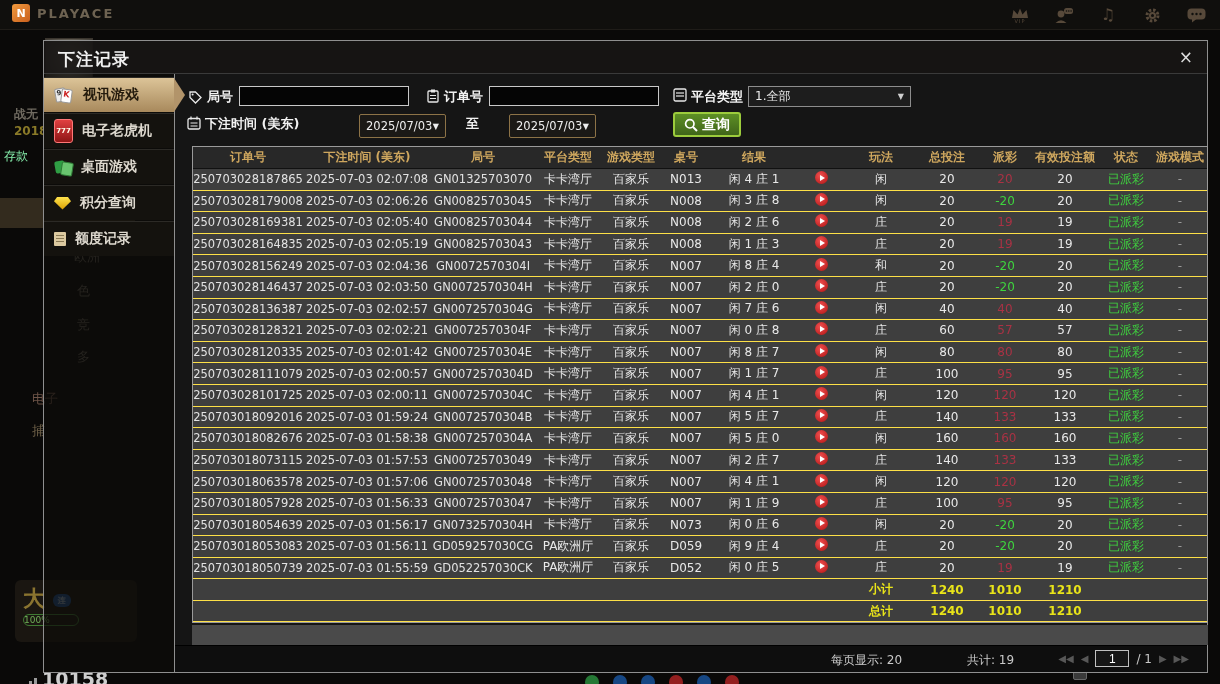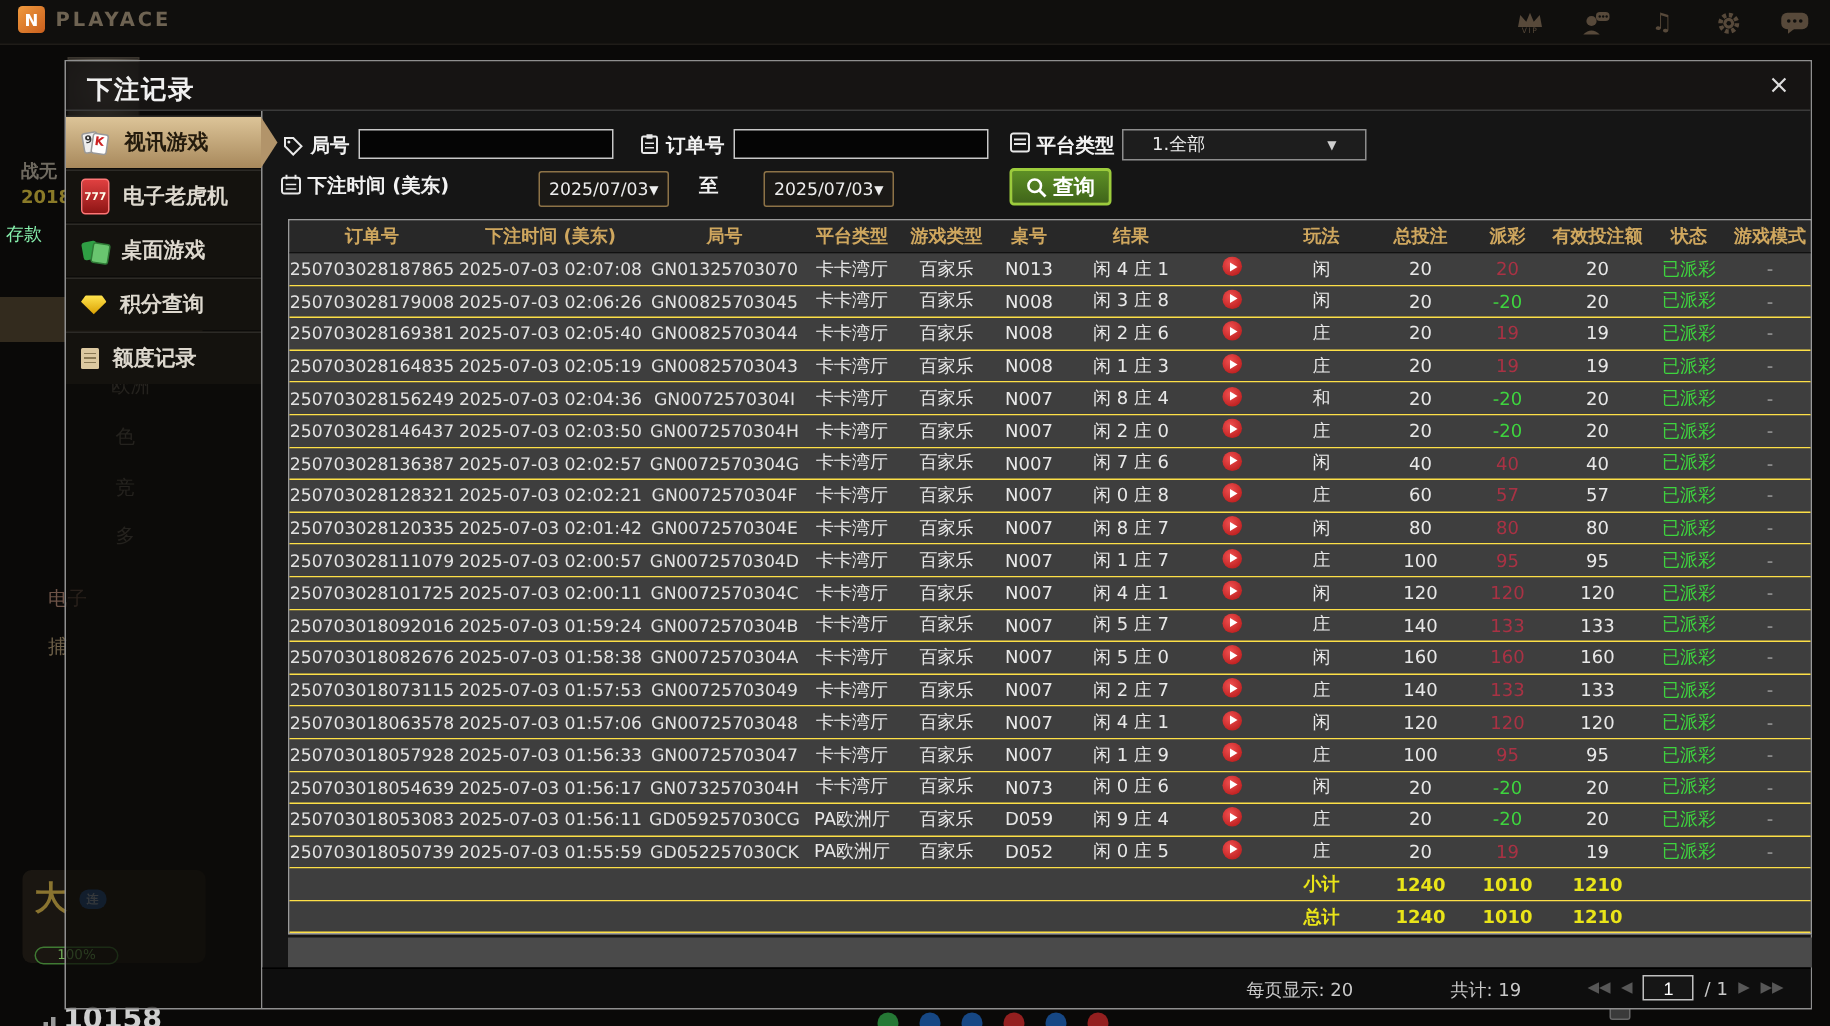--- a/index.html
+++ b/index.html
@@ -19,21 +19,21 @@
   
   .bg-layer { position:absolute; inset:30px 0 0 0; z-index:1; }
   .bg-avatar { position:absolute; left:45px; top:8px; width:48px; height:66px; background:radial-gradient(circle at 50% 32%, #8d8579 12%, #5f5a51 40%, #2c2925 75%); border:1px solid #3a352e; }
   .bg-user { position:absolute; left:14px; top:76px; color:#6f6a60; font-size:12px; font-weight:bold; }
   .bg-bal { position:absolute; left:14px; top:94px; color:#8a7a28; font-size:12px; font-weight:bold; }
   .bg-dep { position:absolute; left:4px; top:118px; color:#86efac; font-size:12px; }
   .bg-band { position:absolute; left:0; top:168px; width:135px; height:30px; background:rgba(150,122,82,.30); color:#9a8a70; font-size:13px; display:flex; align-items:center; padding-left:74px; }
   .bg-nav { position:absolute; color:#5f5a52; font-size:13px; }
   .bg-jack { position:absolute; left:15px; top:550px; width:122px; height:62px; background:rgba(30,26,20,.8); border-radius:6px; color:#8a7430; font-weight:bold; font-size:22px; padding:4px 8px; }
   .bg-jack .pill-b { display:inline-block; background:#1d4d8a; color:#9ab; font-size:8px; border-radius:6px; padding:1px 5px; vertical-align:middle; }
-  .bg-jack .pill-g { display:block; width:56px; margin-top:17px; border:1px solid #3f7a33; color:#6fae57; font-size:9px; font-weight:normal; border-radius:7px; text-align:center; }
+  .bg-jack .pill-g { display:block; width:56px; margin-top:0; border:1px solid #3f7a33; color:#6fae57; font-size:9px; font-weight:normal; border-radius:7px; }
   .bg-online { position:absolute; left:24px; top:638px; color:#cfcfcf; font-size:19px; font-weight:bold; display:flex; align-items:flex-end; gap:5px; }
   .bg-bars { display:inline-block; width:13px; height:12px; background:linear-gradient(to top,#9a9a9a 100%,transparent 0) left bottom/3px 6px no-repeat, linear-gradient(to top,#9a9a9a 100%,transparent 0) 5px bottom/3px 9px no-repeat, linear-gradient(to top,#9a9a9a 100%,transparent 0) 10px bottom/3px 12px no-repeat; }
   .bg-dots { position:absolute; left:585px; top:645px; display:flex; gap:14px; }
   .bg-dot { width:14px; height:14px; border-radius:50%; opacity:.75; }
   .bg-sq { position:absolute; left:1073px; top:636px; width:14px; height:14px; background:#3a3a3a; border:1px solid #666; border-radius:2px; }
 
   
   .modal { position:absolute; left:43px; top:40px; width:1165px; height:633px; border:1px solid #8f8f8f; z-index:20; }
   .m-title { position:absolute; left:0; top:0; right:0; height:33px; background:rgba(24,22,20,.93); border-bottom:1px solid #3a3a3a; }
   .m-title-text { position:absolute; left:14px; top:7px; color:#f0f0f0; font-size:17px; font-weight:bold; letter-spacing:1px; }
@@ -54,21 +54,21 @@
   .ic-gem { width:17px; height:13px; flex:0 0 17px; background:linear-gradient(#ffe34d,#d99e00); clip-path:polygon(50% 100%,0 36%,20% 0,80% 0,100% 36%); }
   .ic-doc { position:relative; width:12px; height:14px; flex:0 0 12px; background:#dcc9a0; border-radius:1px; }
   .ic-doc::after { content:''; position:absolute; left:2px; top:3px; width:8px; height:8px; background:repeating-linear-gradient(#8a7a55 0 1px,transparent 1px 3px); }
 
   .m-content { position:absolute; left:130px; top:33px; right:0; bottom:0; background:#151515; border-left:1px solid #8f8f8f; }
 
   
   .f-label { position:absolute; color:#f2f2f2; font-size:13px; font-weight:bold; }
   .f-ico { position:absolute; }
   .f-input { position:absolute; width:170px; height:20px; background:#050505; border:1px solid #c8c8c8; color:#fff; font-size:12px; padding:0 5px; }
-  .f-select { position:absolute; width:163px; height:21px; background:#1d1d1d; border:1px solid #8d8d8d; color:#ececec; font-size:12px; display:flex; align-items:center; justify-content:space-between; padding:0 19px; cursor:pointer; }
+  .f-select { position:absolute; width:163px; height:21px; background:#1d1d1d; border:1px solid #8d8d8d; color:#ececec; font-size:12px; display:flex; align-items:center; justify-content:space-between; padding:0 6px; cursor:pointer; }
   .f-select .ar { font-size:8px; color:#cfcfcf; }
   .f-date { position:absolute; width:87px; height:22px; background:#1b1916; border:1px solid #8d7347; color:#eee; font-size:11.5px; display:flex; align-items:center; justify-content:space-between; padding:11px 6px; cursor:pointer; border-radius:2px; }
   .f-date .ar { font-size:8px; color:#eee; }
   .btn-search { position:absolute; left:498px; top:38px; height:25px; padding:0 9px; background:linear-gradient(#5d8f25,#40651a); border:2px solid #9ccc3c; border-radius:3px; color:#fff; font-size:14px; font-weight:bold; display:flex; align-items:center; gap:4px; cursor:pointer; }
 
   
   .table { position:absolute; left:17px; top:72px; width:1016px; border:1px solid #9a9a9a; background:#3e3e3e; }
   .trow, .hrow { display:grid; grid-template-columns:110px 128px 104px 66px 60px 50px 86px 48px 72px 60px 56px 64px 58px 50px; align-items:center; }
   .hrow { height:22px; background:#282828; border-bottom:1px solid #111; }
   .hcell { color:#cfa75e; font-size:12px; font-weight:bold; text-align:center; }

